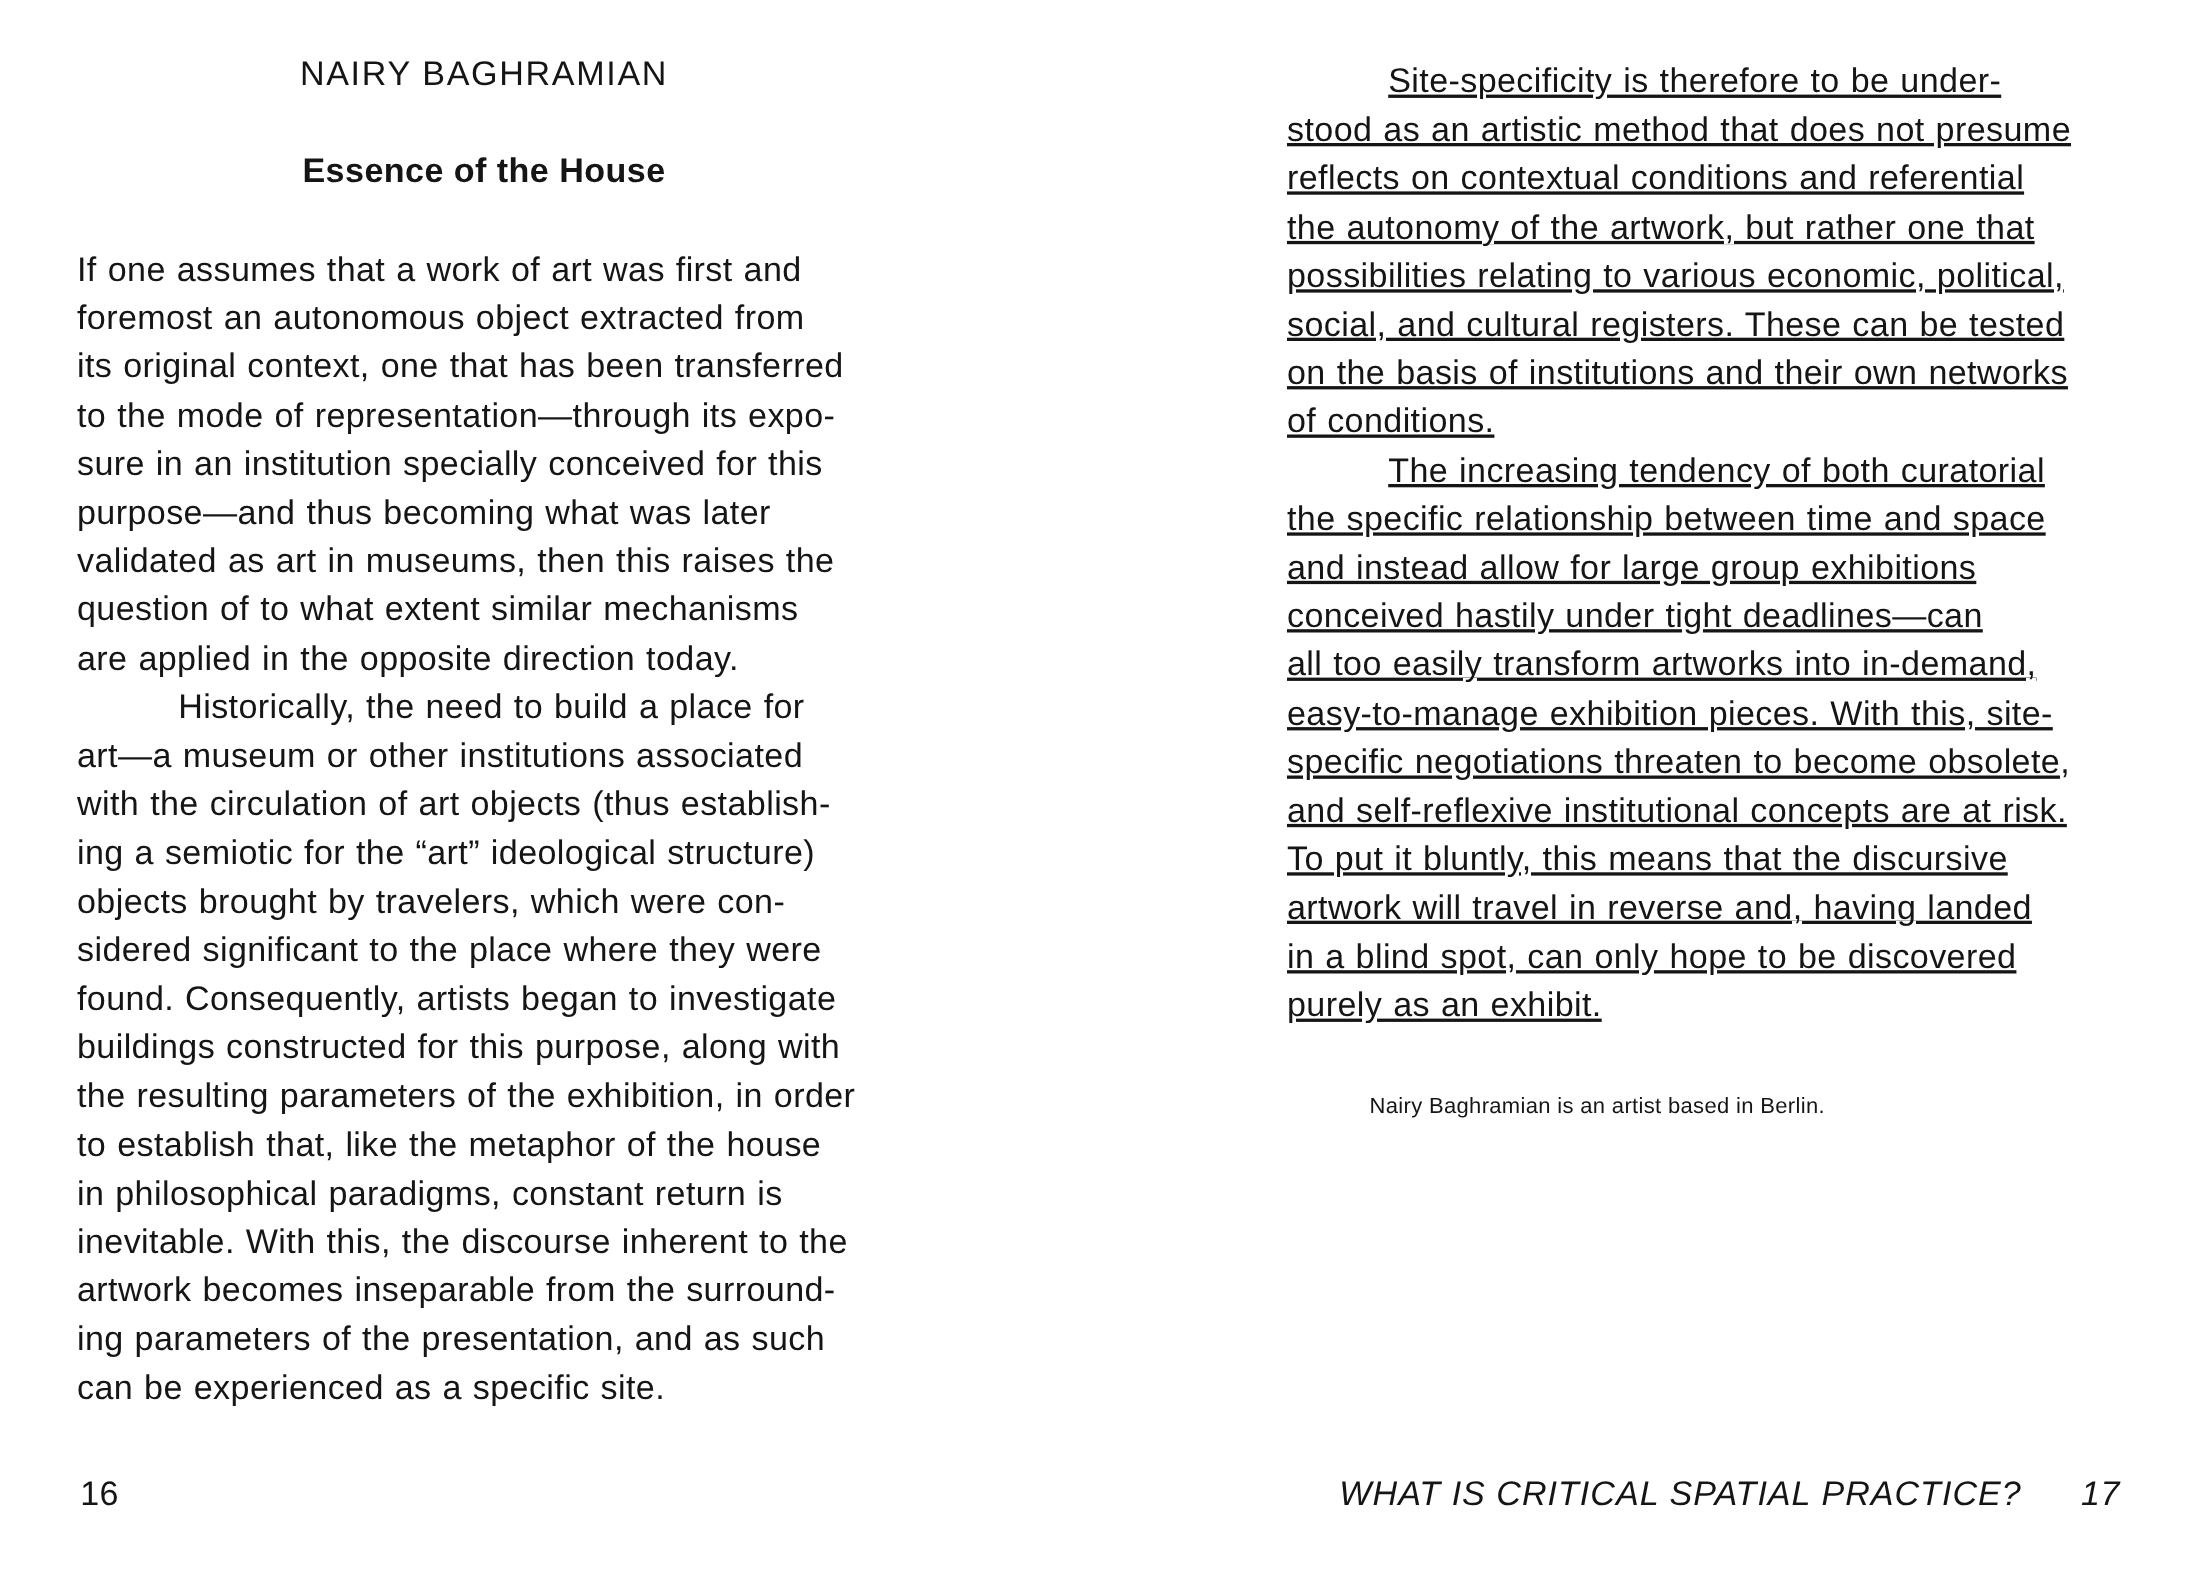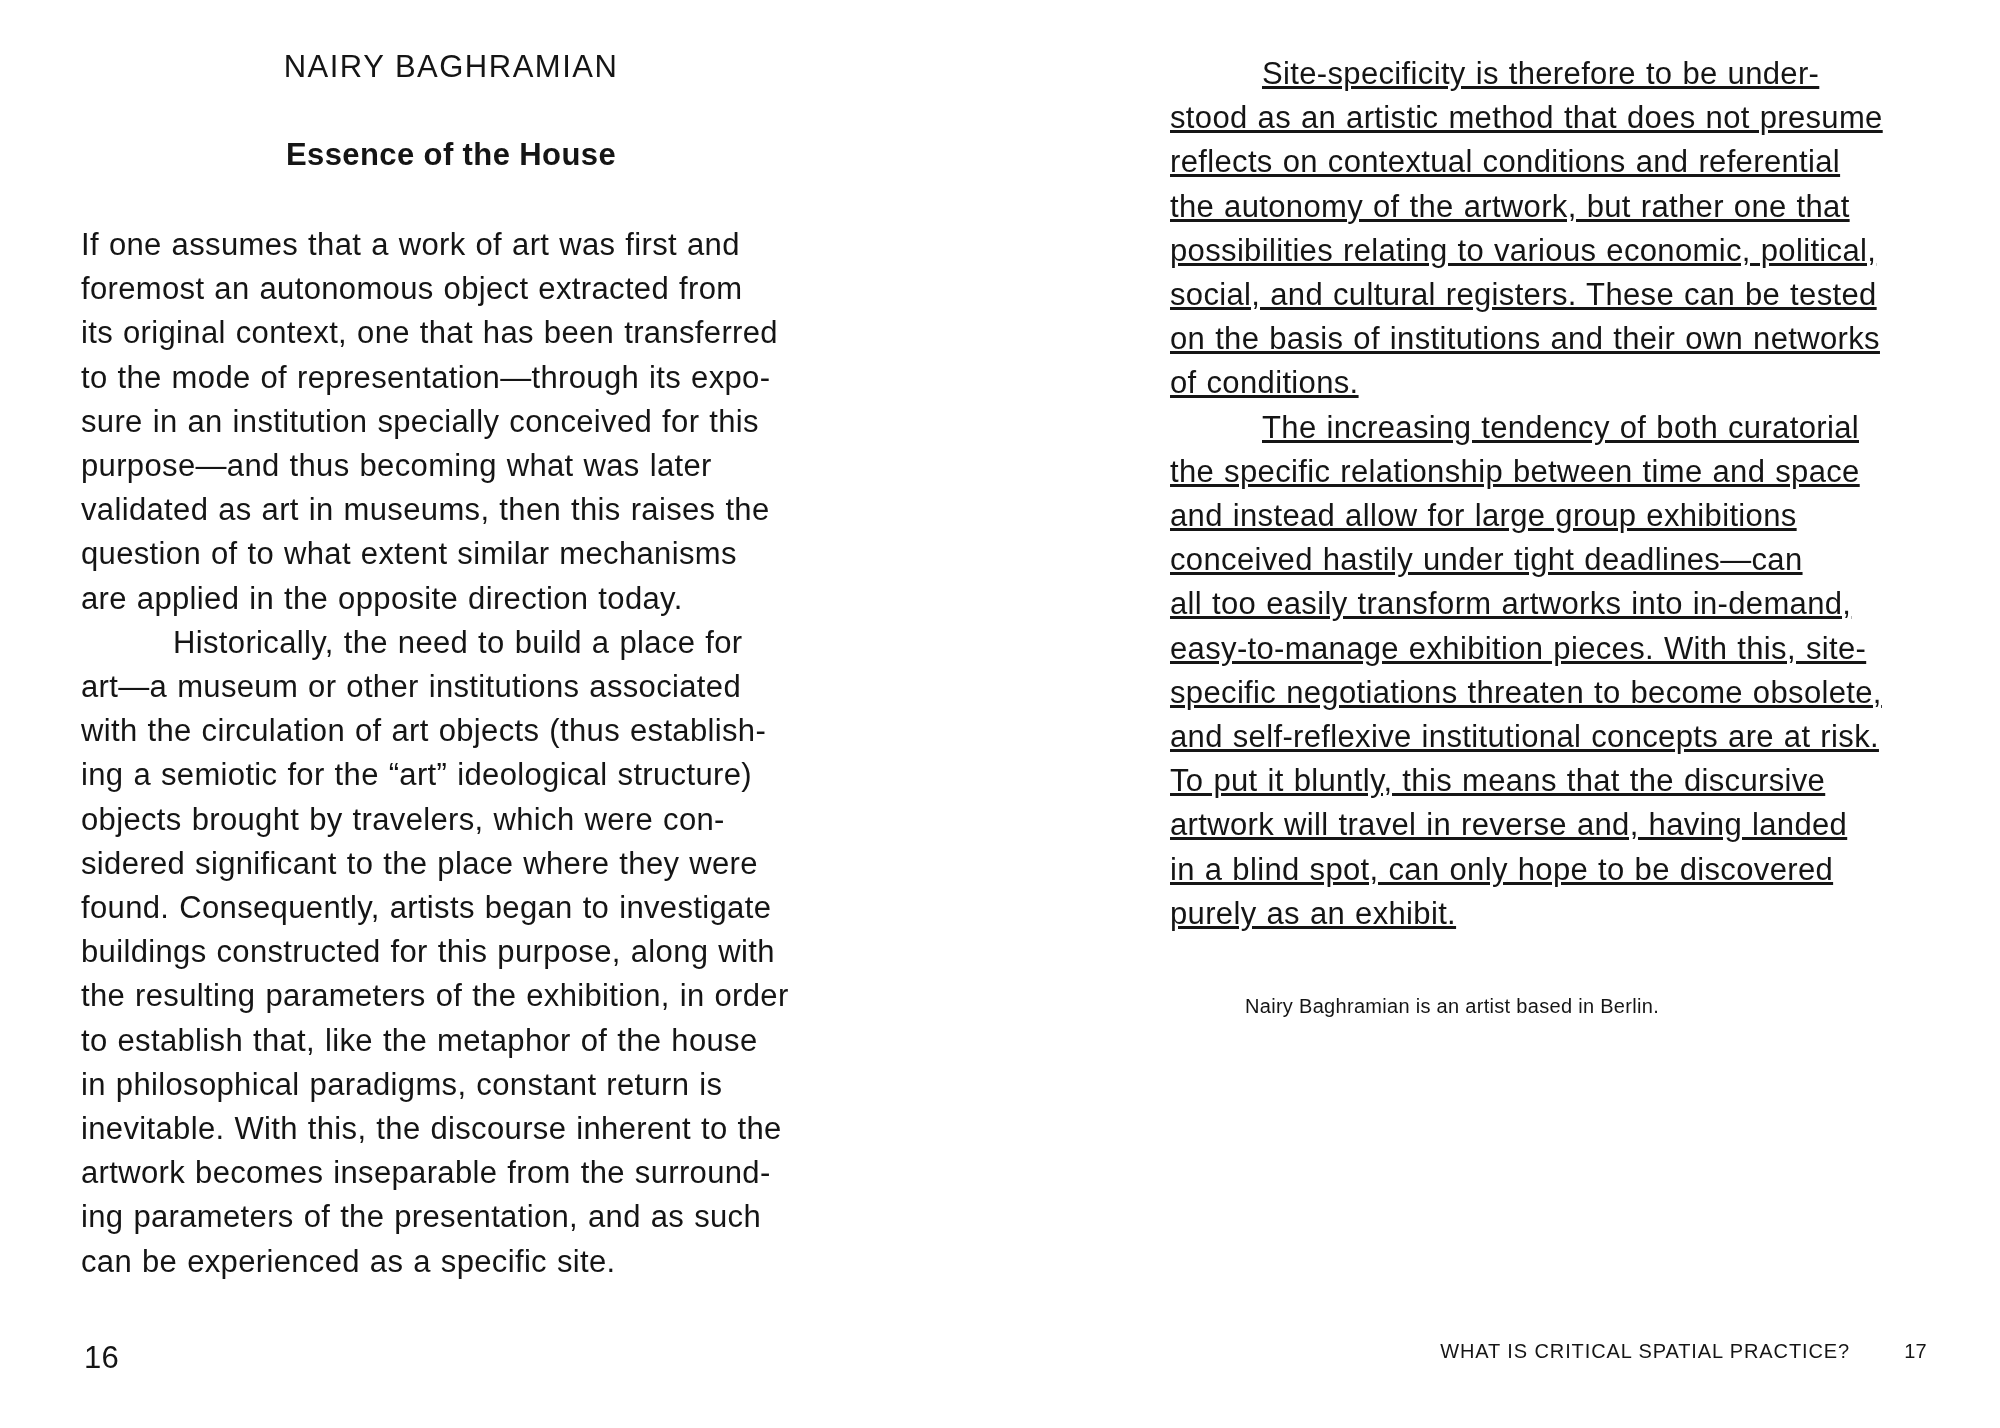--- a/index.html
+++ b/index.html
@@ -14,21 +14,21 @@
     background: #ffffff;
     font-family: "Liberation Sans", "DejaVu Sans", sans-serif;
     color: #151515;
     overflow: hidden;
   }
   .page {
     position: absolute;
     top: 0;
     height: 100%;
   }
-  .page-left  { left: 70px;  width: 740px; margin-left: 11px; }
+  .page-left  { left: 70px;  width: 740px; }
   .page-right { left: 1170px; width: 757px; }
 
   .title {
     position: absolute;
     top: 49px;
     left: 0;
     width: 100%;
     margin: 0;
     text-align: center;
     font-size: 31px;
@@ -80,22 +80,23 @@
     letter-spacing: 0.3px;
   }
   .footer {
     position: absolute;
     top: 1340px;
     left: 0;
     width: 100%;
     display: flex;
     justify-content: flex-end;
     align-items: baseline;
-    font-size: 20px;
+    font-size: 31px;
     white-space: nowrap;
+    font-style: italic;
   }
   .running-title {
     letter-spacing: 0.9px;
   }
   .footer .pageno {
     margin-left: 54px;
     letter-spacing: 0.3px;
   }
 </style>
 </head>

